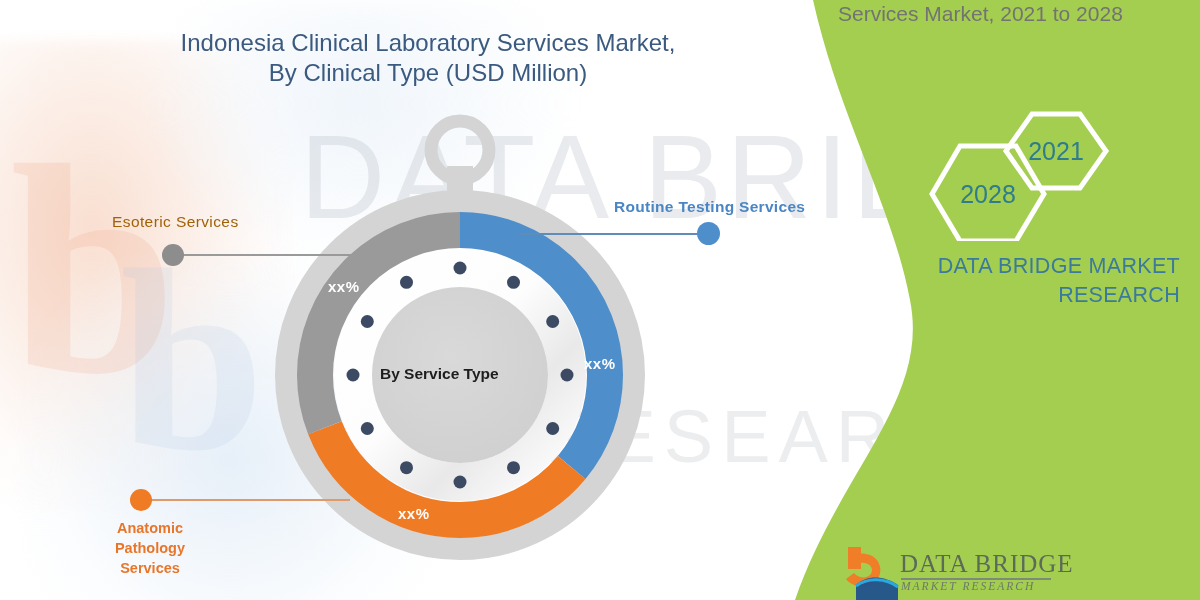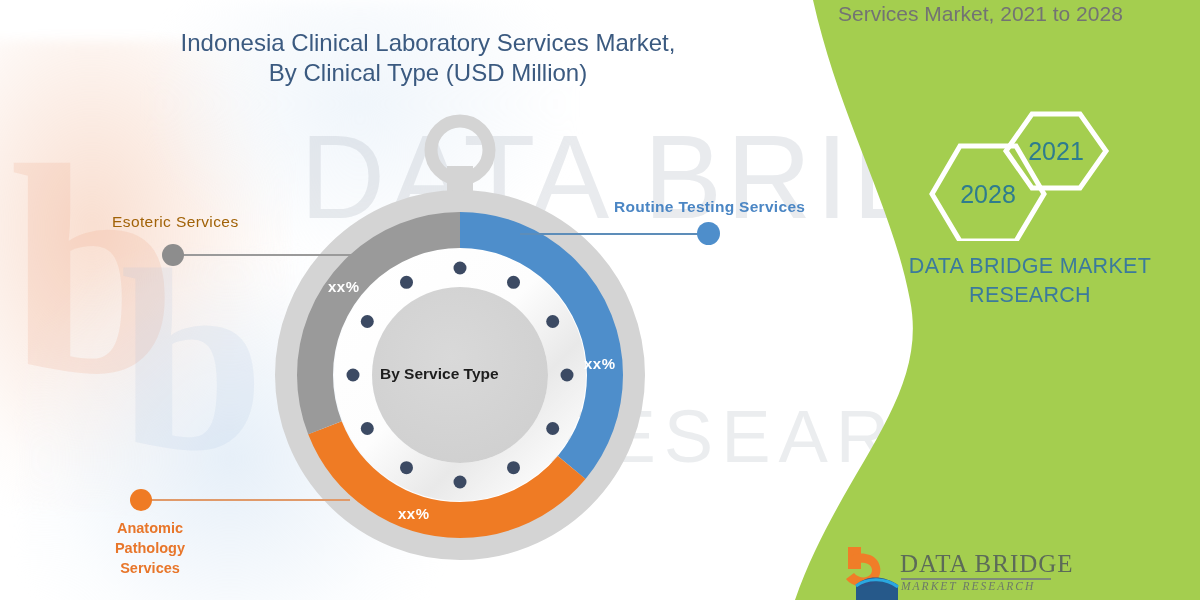--- a/index.html
+++ b/index.html
@@ -43,21 +43,21 @@
   .green-panel svg{display:block;}
 
   
   .title{position:absolute;left:118px;top:8px;width:620px;text-align:center;
     color:#3b5a80;font-size:24px;line-height:30px;font-weight:400;margin-top:20px;}
   .title .l2{display:block;}
 
   
   .panel-title{position:absolute;left:838px;top:0;width:350px;
     color:#737373;font-size:21px;line-height:28px;font-weight:400;white-space:nowrap;}
-  .dbmr{position:absolute;left:880px;top:252px;width:300px;text-align:center;
+  .dbmr{position:absolute;left:880px;top:252px;width:300px;text-align:right;
     color:#3b7a9c;font-size:21.5px;line-height:29px;letter-spacing:.3px;}
 
   .hexwrap{position:absolute;left:920px;top:106px;width:200px;height:135px;}
 
   
   .logo{position:absolute;left:840px;top:545px;width:330px;height:60px;overflow:hidden;}
   .logo-text{position:absolute;left:60px;top:5px;color:#5c6b58;
     font-family:"Liberation Serif",serif;font-size:25px;letter-spacing:1px;}
   .logo-sub{position:absolute;left:61px;top:35px;color:#6c7a68;
     font-family:"Liberation Serif",serif;font-size:11.5px;letter-spacing:2px;font-style:italic;}

